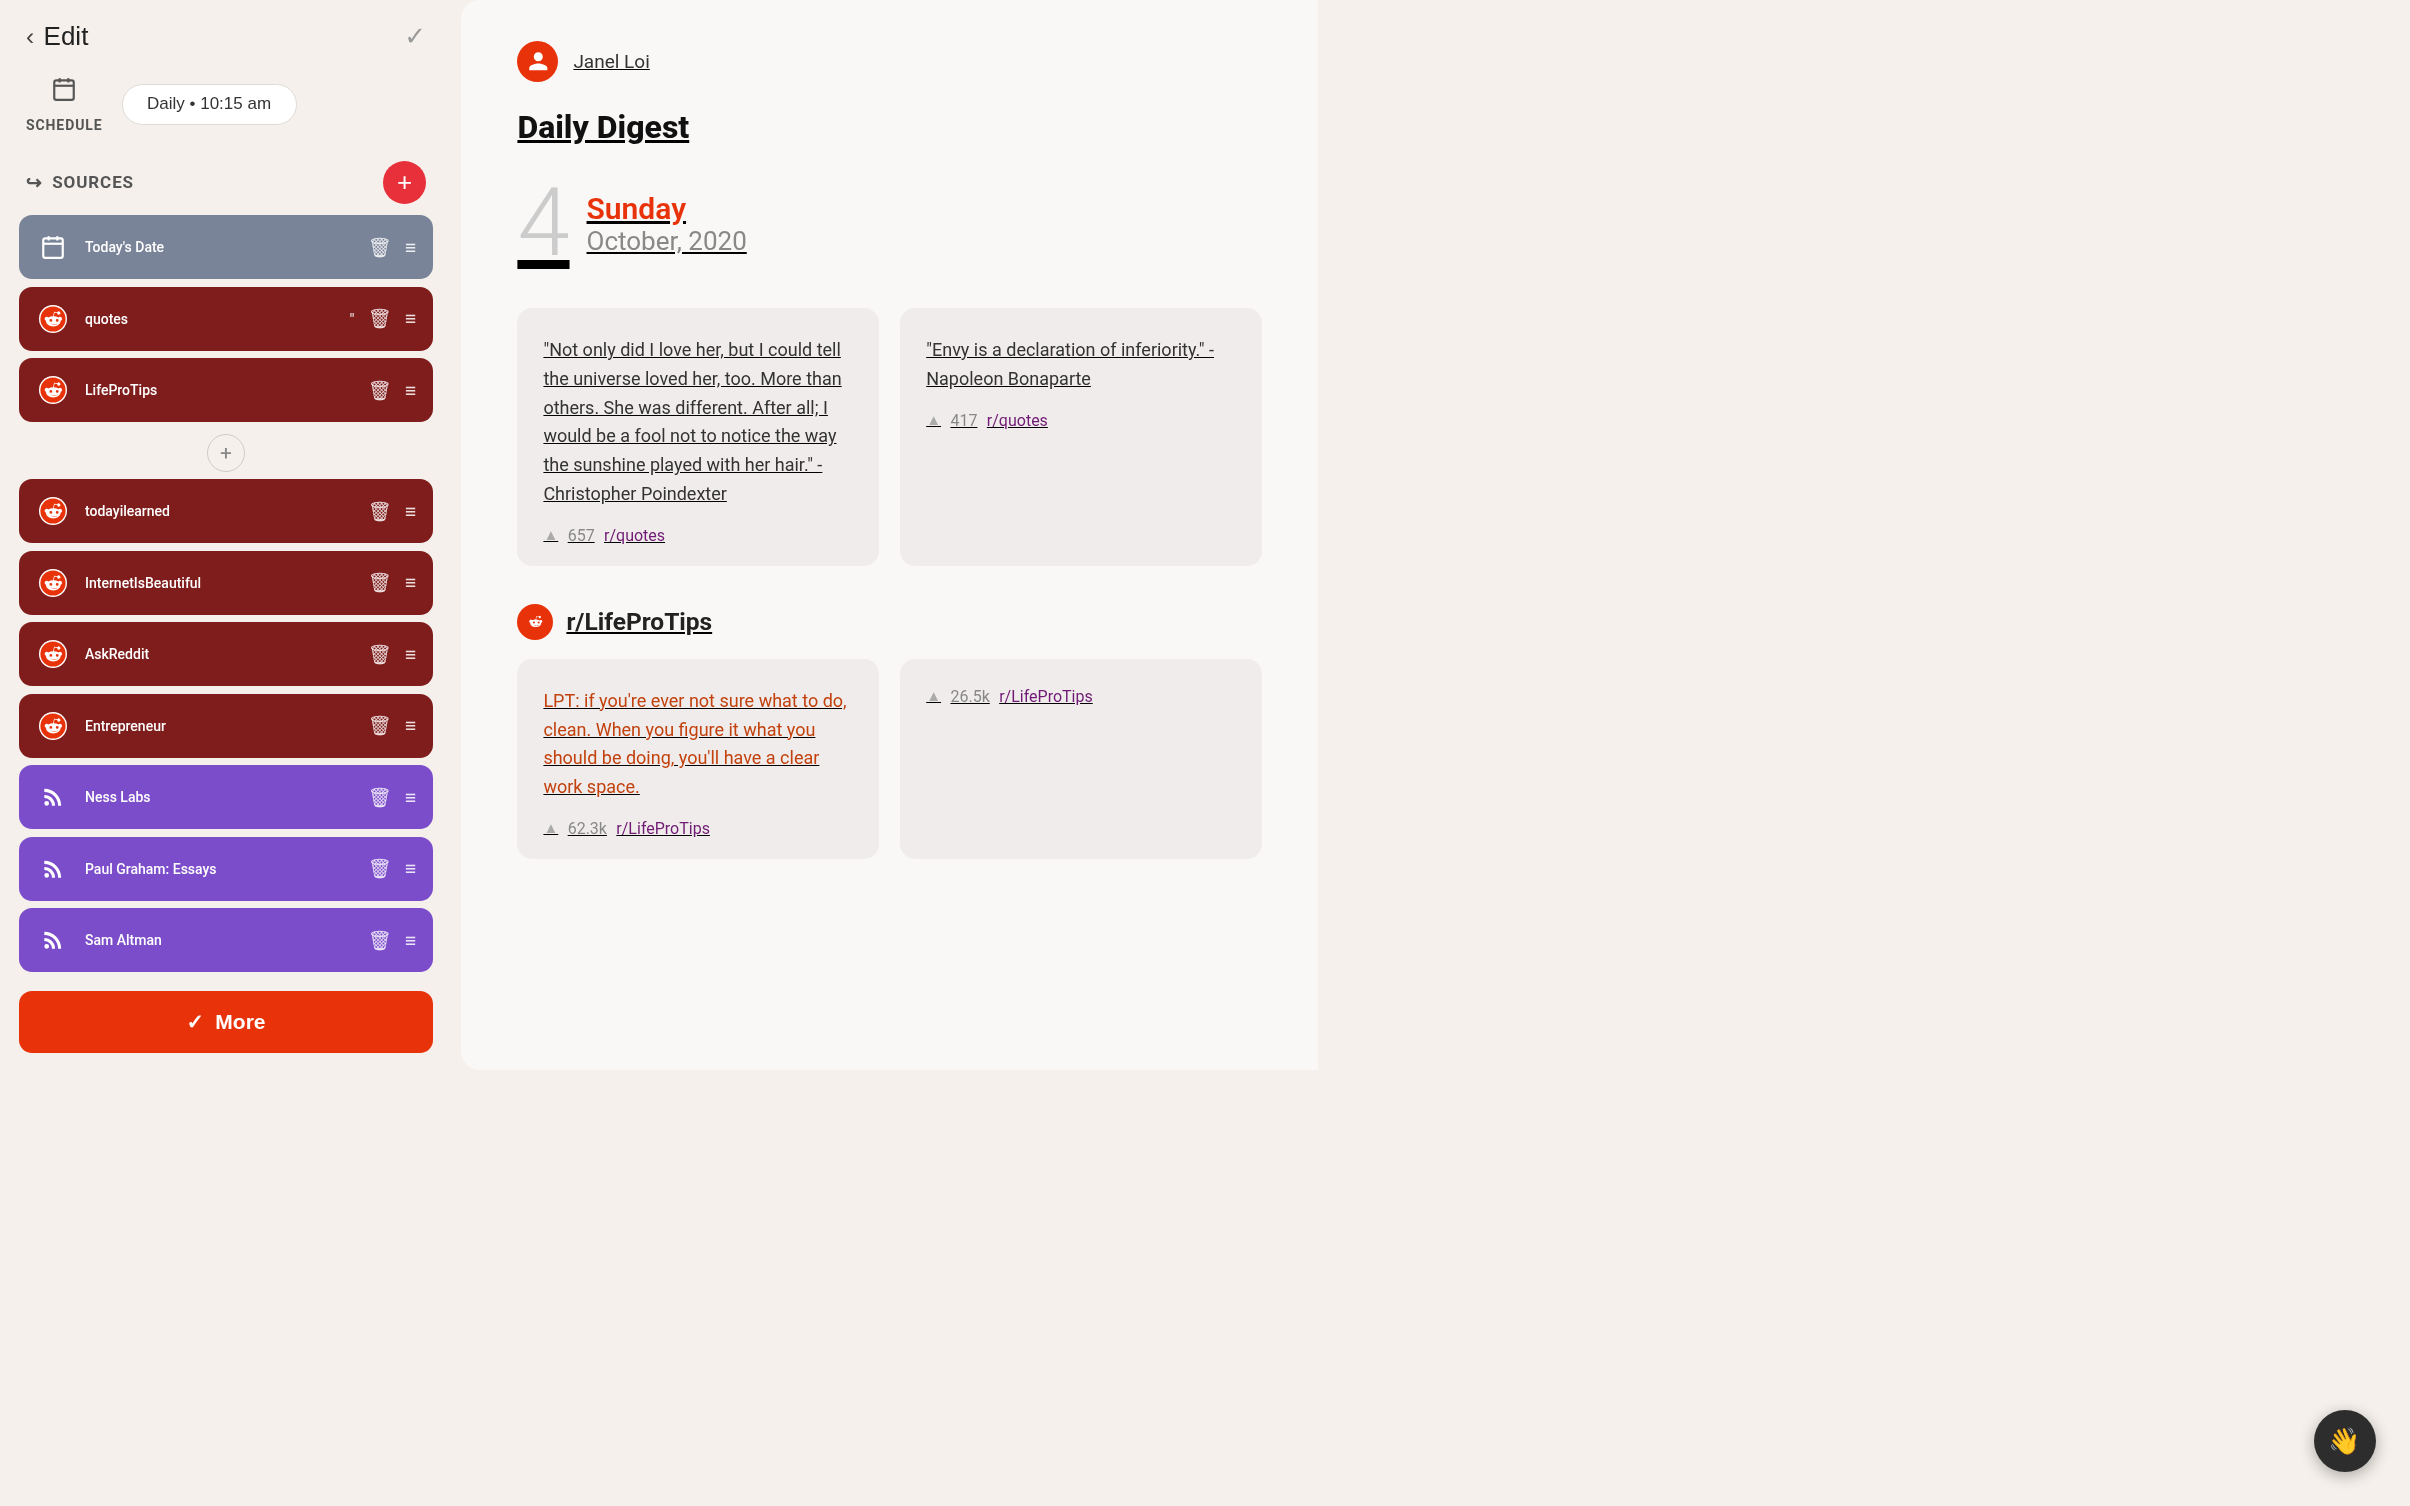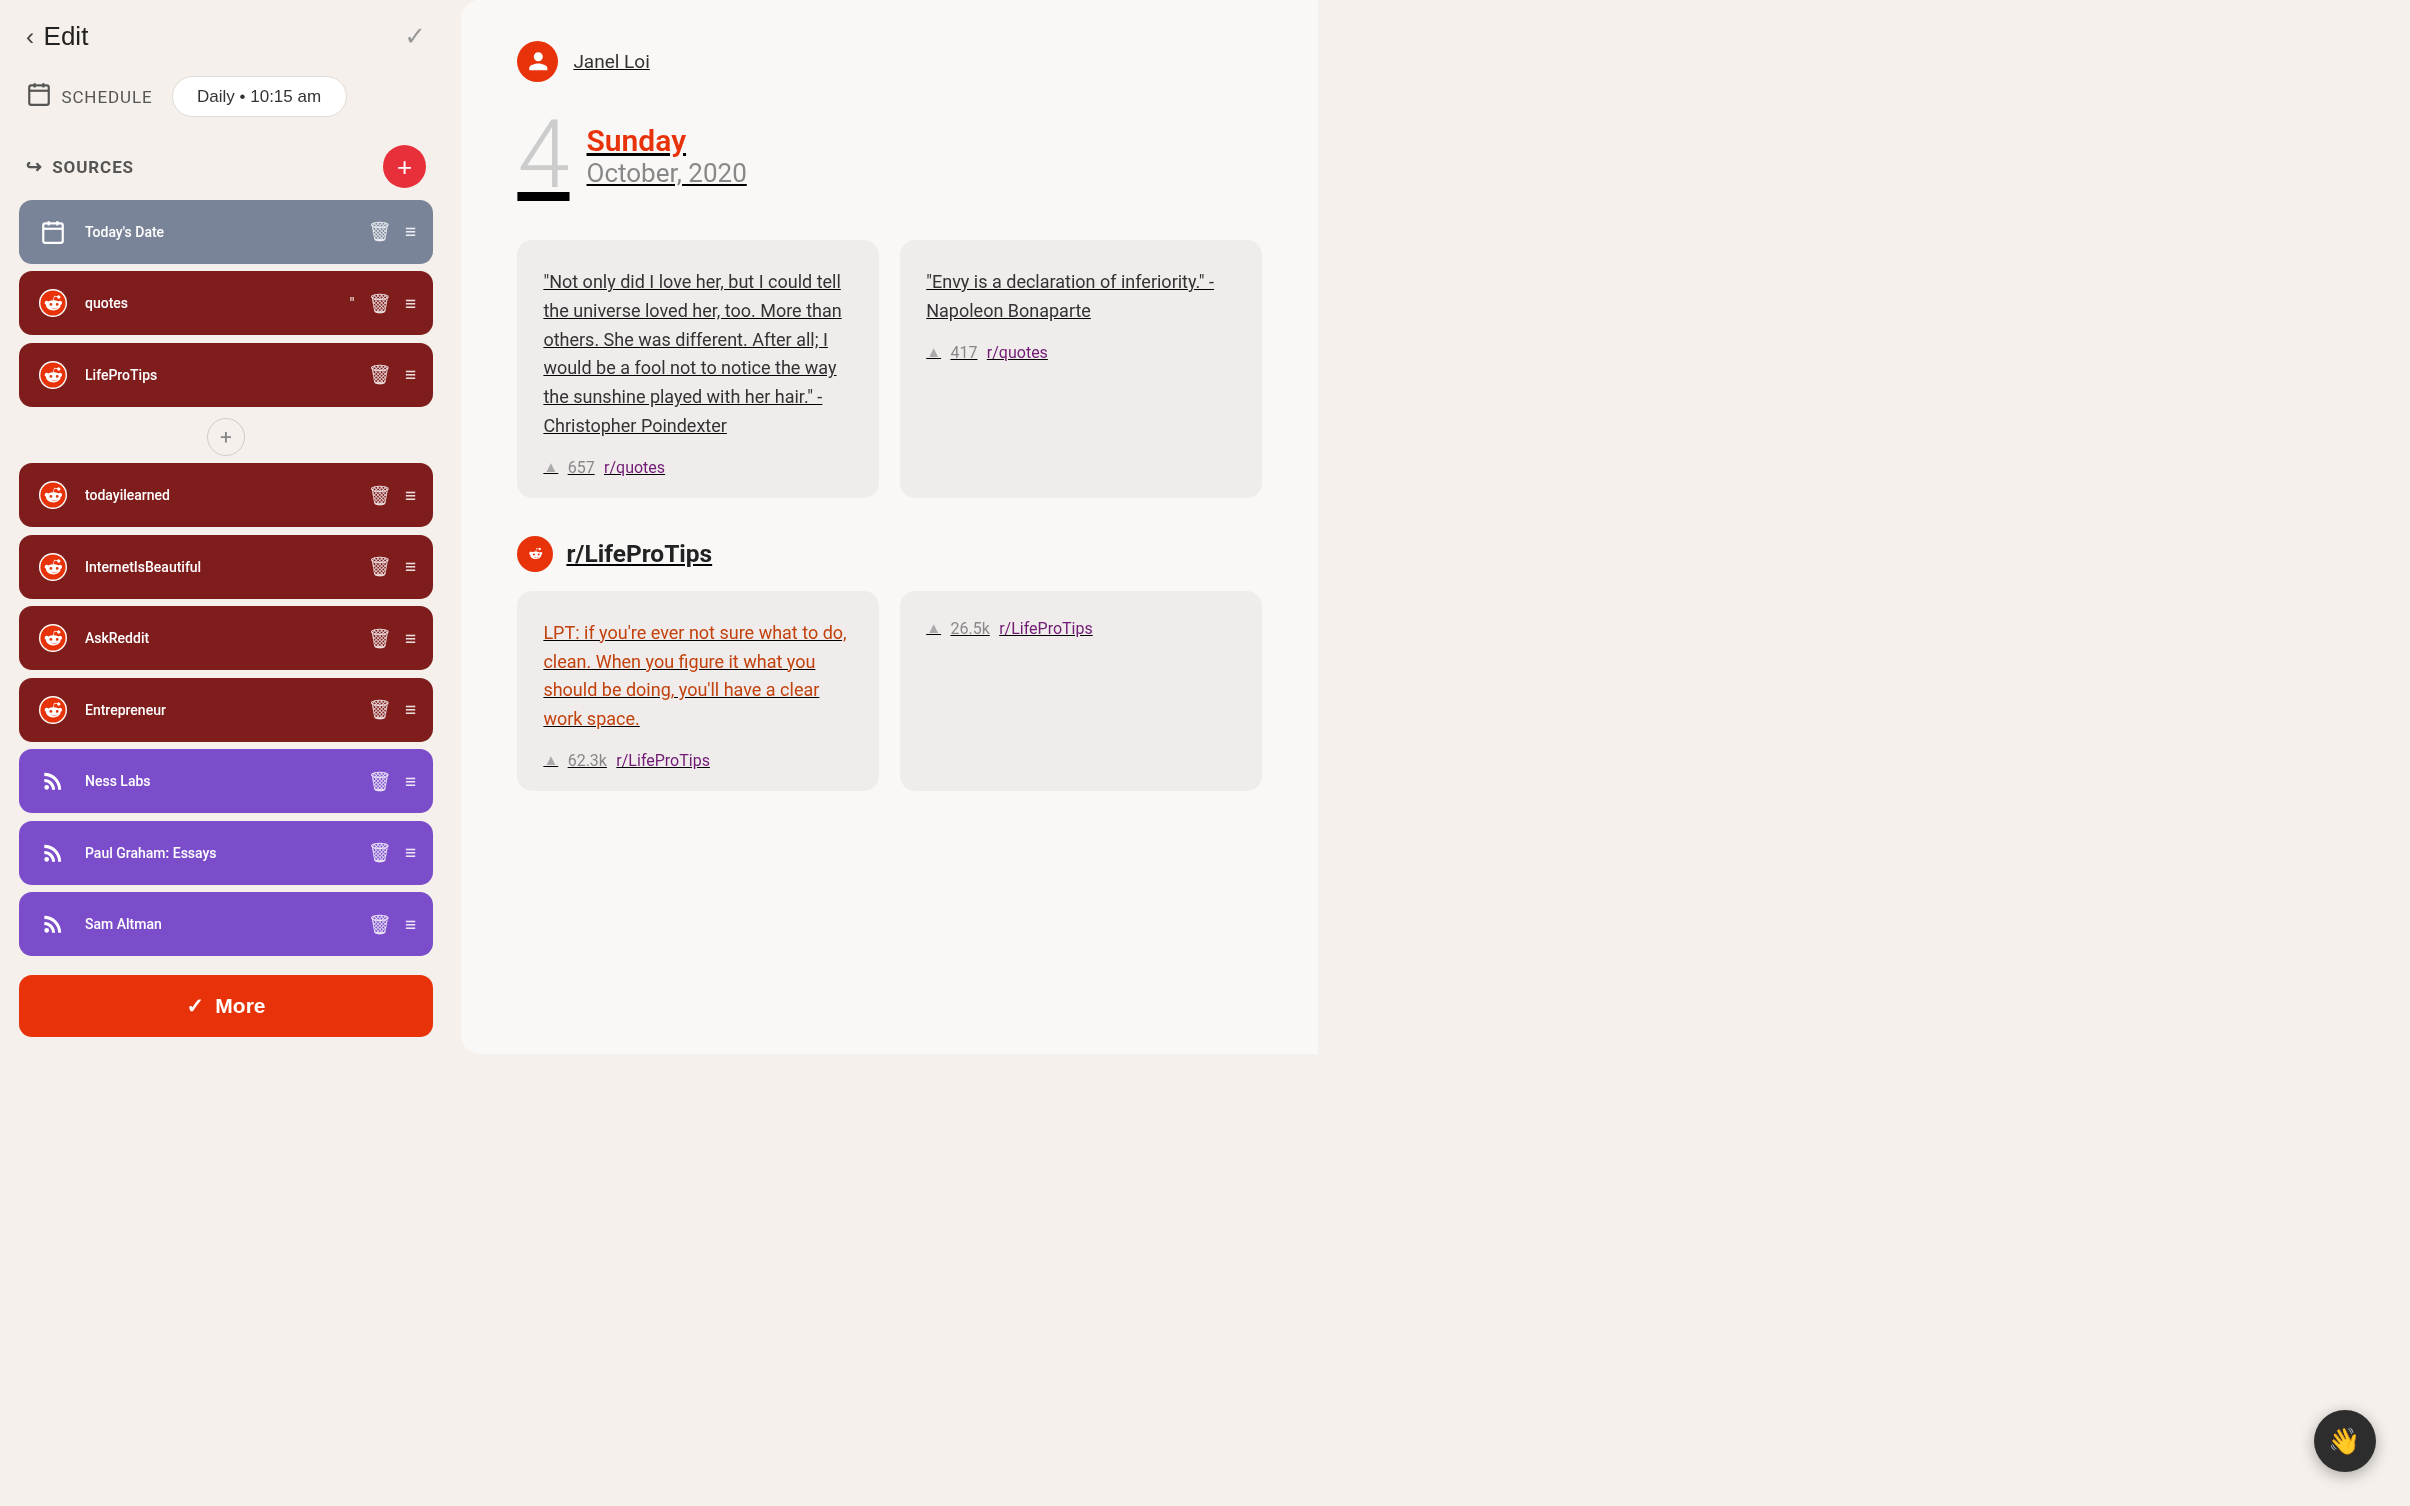--- a/index.html
+++ b/index.html
@@ -50,24 +50,25 @@
     .schedule-section {
       display: flex;
       align-items: center;
       padding: 11.3px 26px;
       gap: 19px;
     }
     .schedule-label {
       display: flex;
       align-items: center;
       gap: 9.4px;
-      font-size: 17px;
-      font-weight: 400;
+      font-size: 14px;
+      font-weight: 700;
       color: #555;
       letter-spacing: 0.9px;
+      flex-direction: column;
     }
     .schedule-label .cal-icon {
       font-size: 19px;
     }
     .schedule-badge {
       background: white;
       border-radius: 22.6px;
       padding: 9.4px 24.5px;
       font-size: 17px;
       color: #333;
@@ -587,20 +588,21 @@
 
   <div class="digest-header">
     <div class="avatar">
       <svg viewBox="0 0 24 24" fill="white" width="22.6" height="22.6">
         <path d="M12 12c2.7 0 4.8-2.1 4.8-4.8S14.7 2.4 12 2.4 7.2 4.5 7.2 7.2 9.3 12 12 12zm0 2.4c-3.2 0-9.6 1.6-9.6 4.8v2.4h19.2v-2.4c0-3.2-6.4-4.8-9.6-4.8z"></path>
       </svg>
     </div>
     <span class="digest-author">Janel Loi</span>
   </div>
 
+  <div class="digest-title">Daily Digest</div>
 
   <div class="date-block">
     <div class="date-day-number">4</div>
     <div class="date-info">
       <div class="date-weekday">Sunday</div>
       <div class="date-month-year">October, 2020</div>
     </div>
   </div>
 
   <div class="cards-row">

